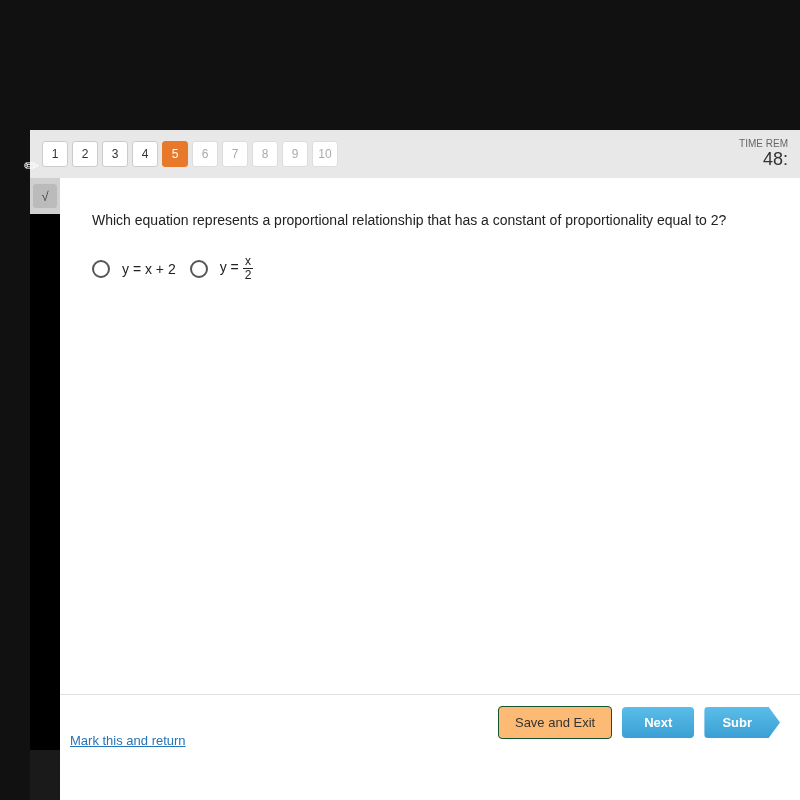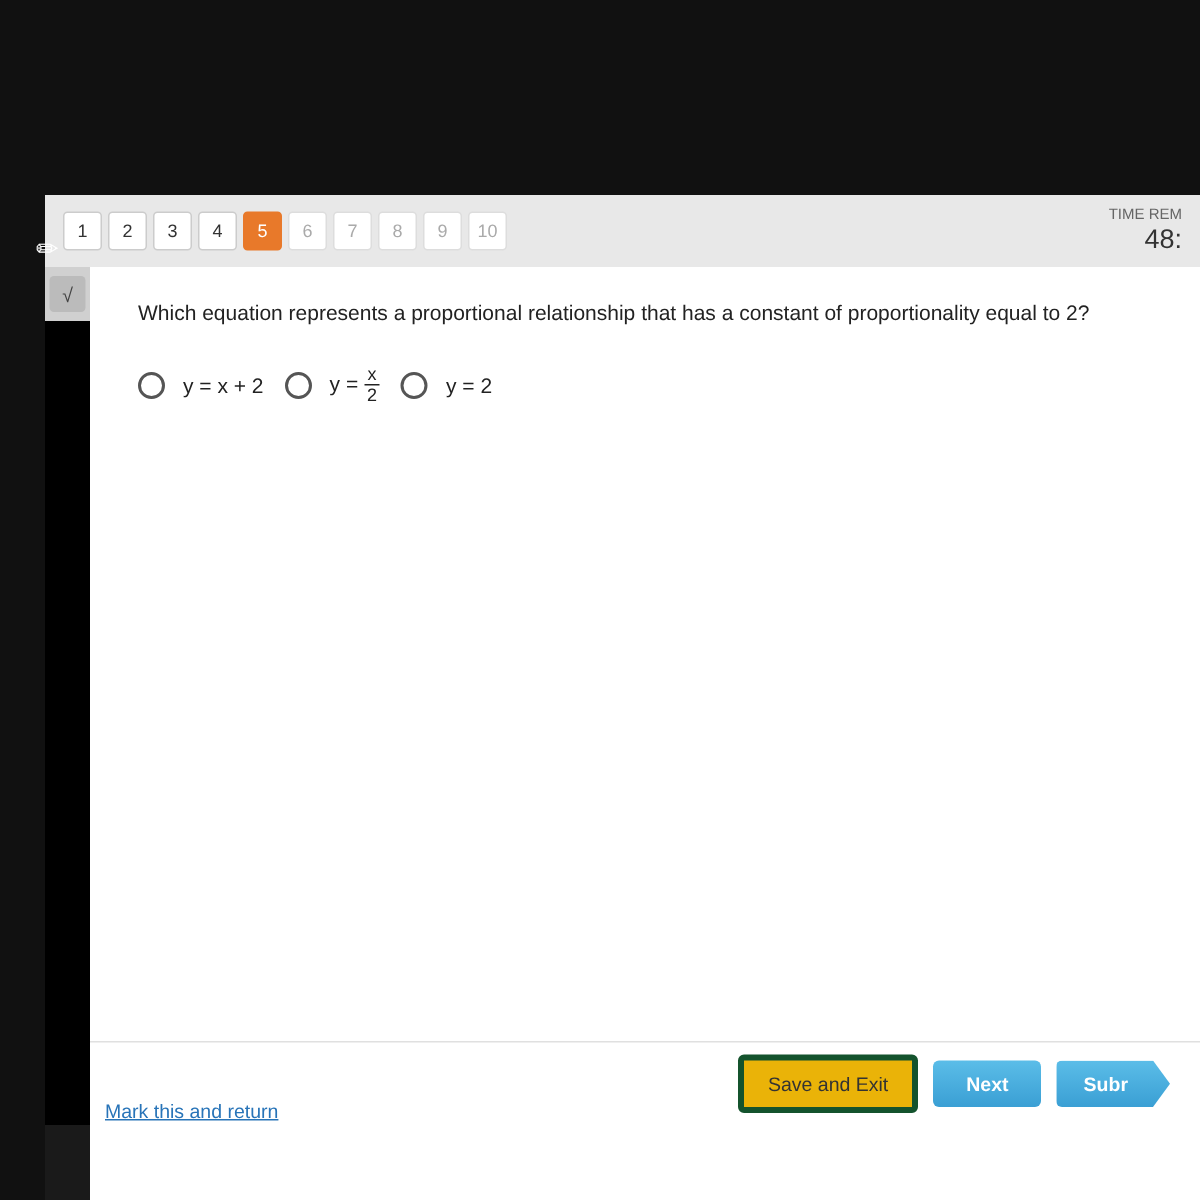--- a/index.html
+++ b/index.html
@@ -93,21 +93,21 @@
       color: #444;
     }
 
     .main-content {
       position: absolute;
       top: 178px;
       left: 60px;
       right: 0;
       bottom: 0;
       background: #fff;
-      padding: 20px 32px;
+      padding: 32px 32px;
     }
 
     .question-text {
       font-size: 14px;
       color: #222;
       margin-bottom: 24px;
       line-height: 1.5;
       max-width: 680px;
     }
 
@@ -177,22 +177,22 @@
       position: absolute;
       bottom: 52px;
       left: 70px;
       font-size: 13px;
       color: #2874b8;
       text-decoration: underline;
       cursor: pointer;
     }
 
     .btn-save-exit {
-      background: #eab308;
-      border: 4px solid #14532d;
+      background: #fdba74;
+      border: 1px solid #14532d;
       border-radius: 4px;
       padding: 8px 16px;
       font-size: 13px;
       color: #333;
       cursor: pointer;
       white-space: nowrap;
     }
 
     .btn-next {
       background: linear-gradient(to bottom, #5bbde8, #3a9fd4);
@@ -320,24 +320,20 @@
       <div class="radio-circle"></div>
       <span class="option-text">
         y =&nbsp;<span class="fraction">
           <span class="numerator">x</span>
           <span class="denominator">2</span>
         </span>
       </span>
     </div>
 
 
-    <div class="option">
-      <div class="radio-circle"></div>
-      <span class="option-text">y = 2</span>
-    </div>
 
   </div>
 </div>
 
 <div class="bottom-bar">
   <button class="btn-save-exit">Save and Exit</button>
   <button class="btn-next">Next</button>
   <button class="btn-submit">Subr</button>
 </div>
 

